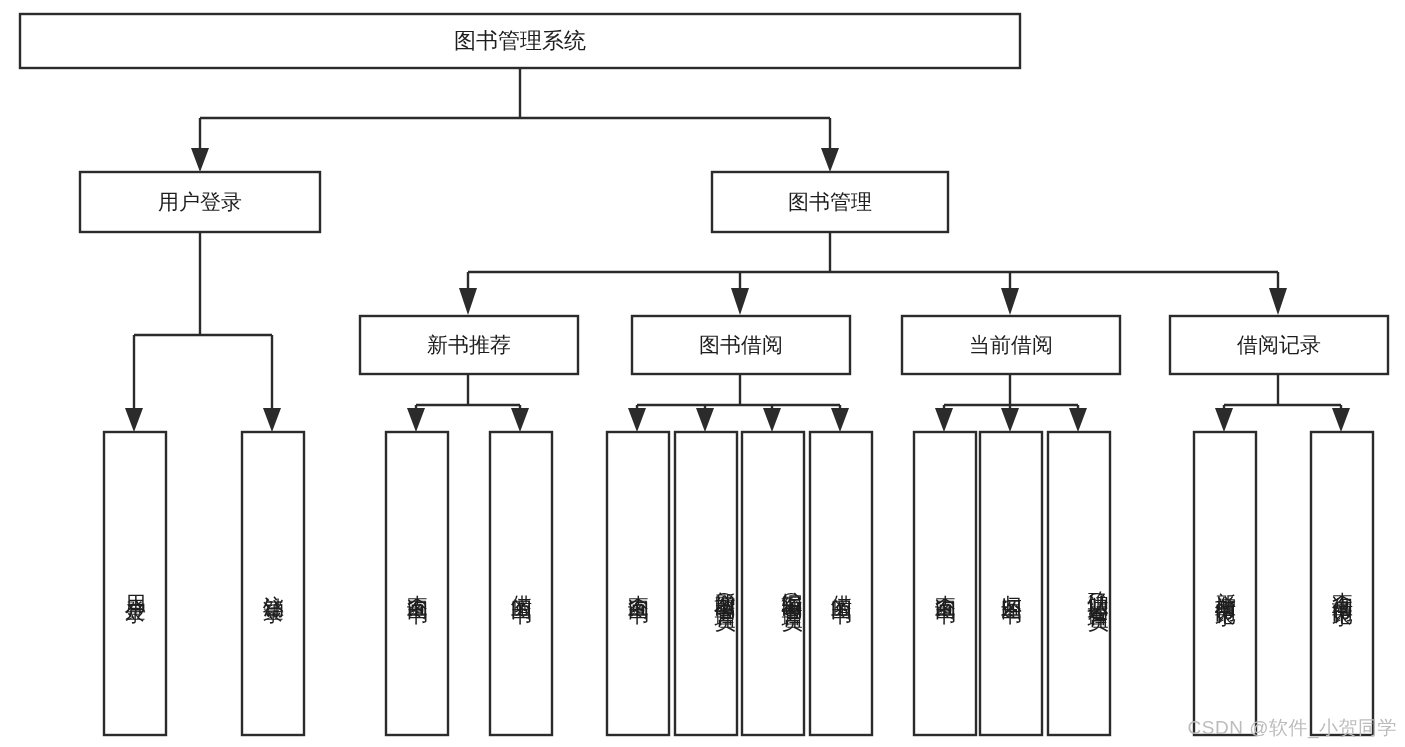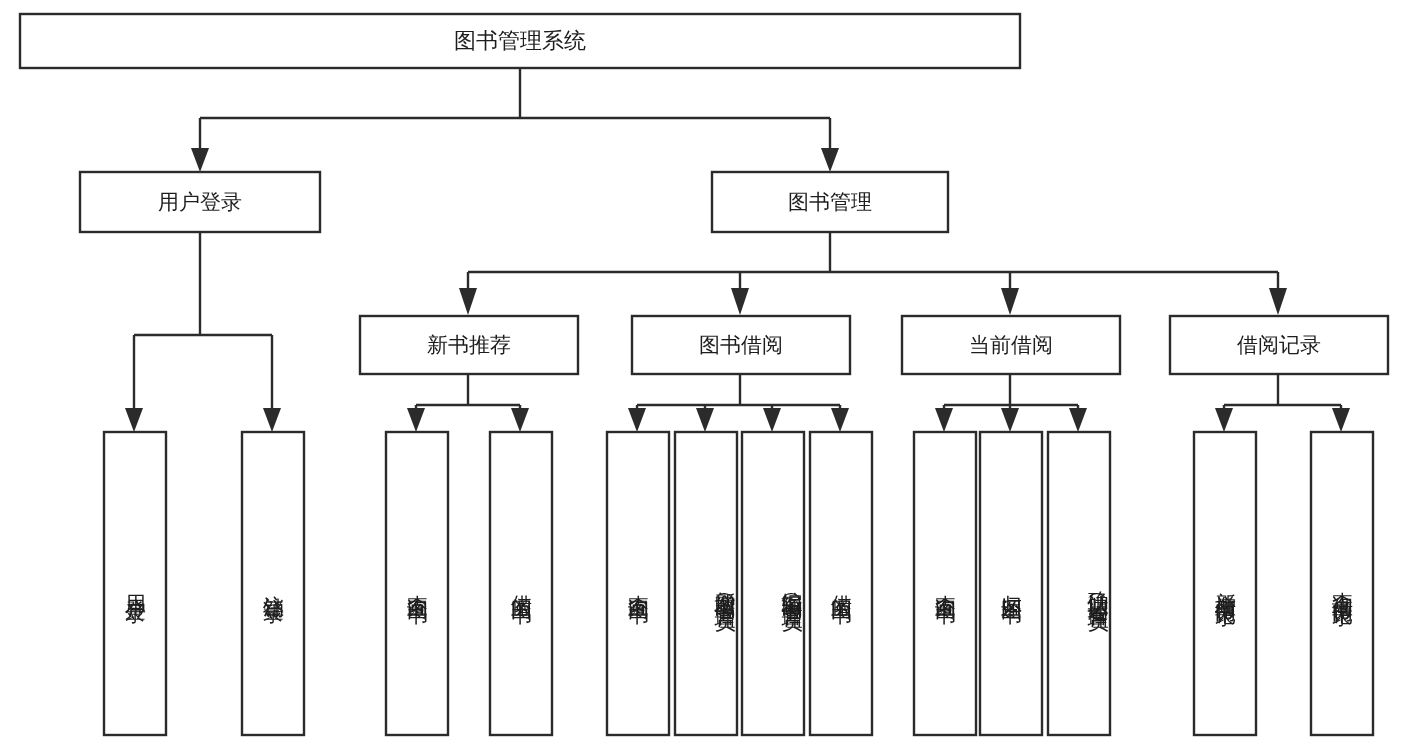--- a/index.html
+++ b/index.html
@@ -224,14 +224,15 @@
   <div class="vbox-label" style="left:742px; top:432px; width:62px; height:303px; align-items:flex-start; padding-top:8px; box-sizing:border-box;">编辑图书（管理员）</div>
   <div class="vbox-label" style="left:810px; top:432px; width:62px; height:303px;">借阅图书</div>
 
   <div class="vbox-label" style="left:914px; top:432px; width:62px; height:303px;">查询图书</div>
   <div class="vbox-label" style="left:980px; top:432px; width:62px; height:303px;">归还图书</div>
   <div class="vbox-label" style="left:1048px; top:432px; width:62px; height:303px; align-items:flex-start; padding-top:8px; box-sizing:border-box;">确认归还（管理员）</div>
 
   <div class="vbox-label" style="left:1194px; top:432px; width:62px; height:303px;">新增借阅记录</div>
   <div class="vbox-label" style="left:1311px; top:432px; width:62px; height:303px;">查询借阅记录</div>
 
+  <div class="watermark">CSDN @软件_小贺同学</div>
 
 </div>
 
 </body></html>

